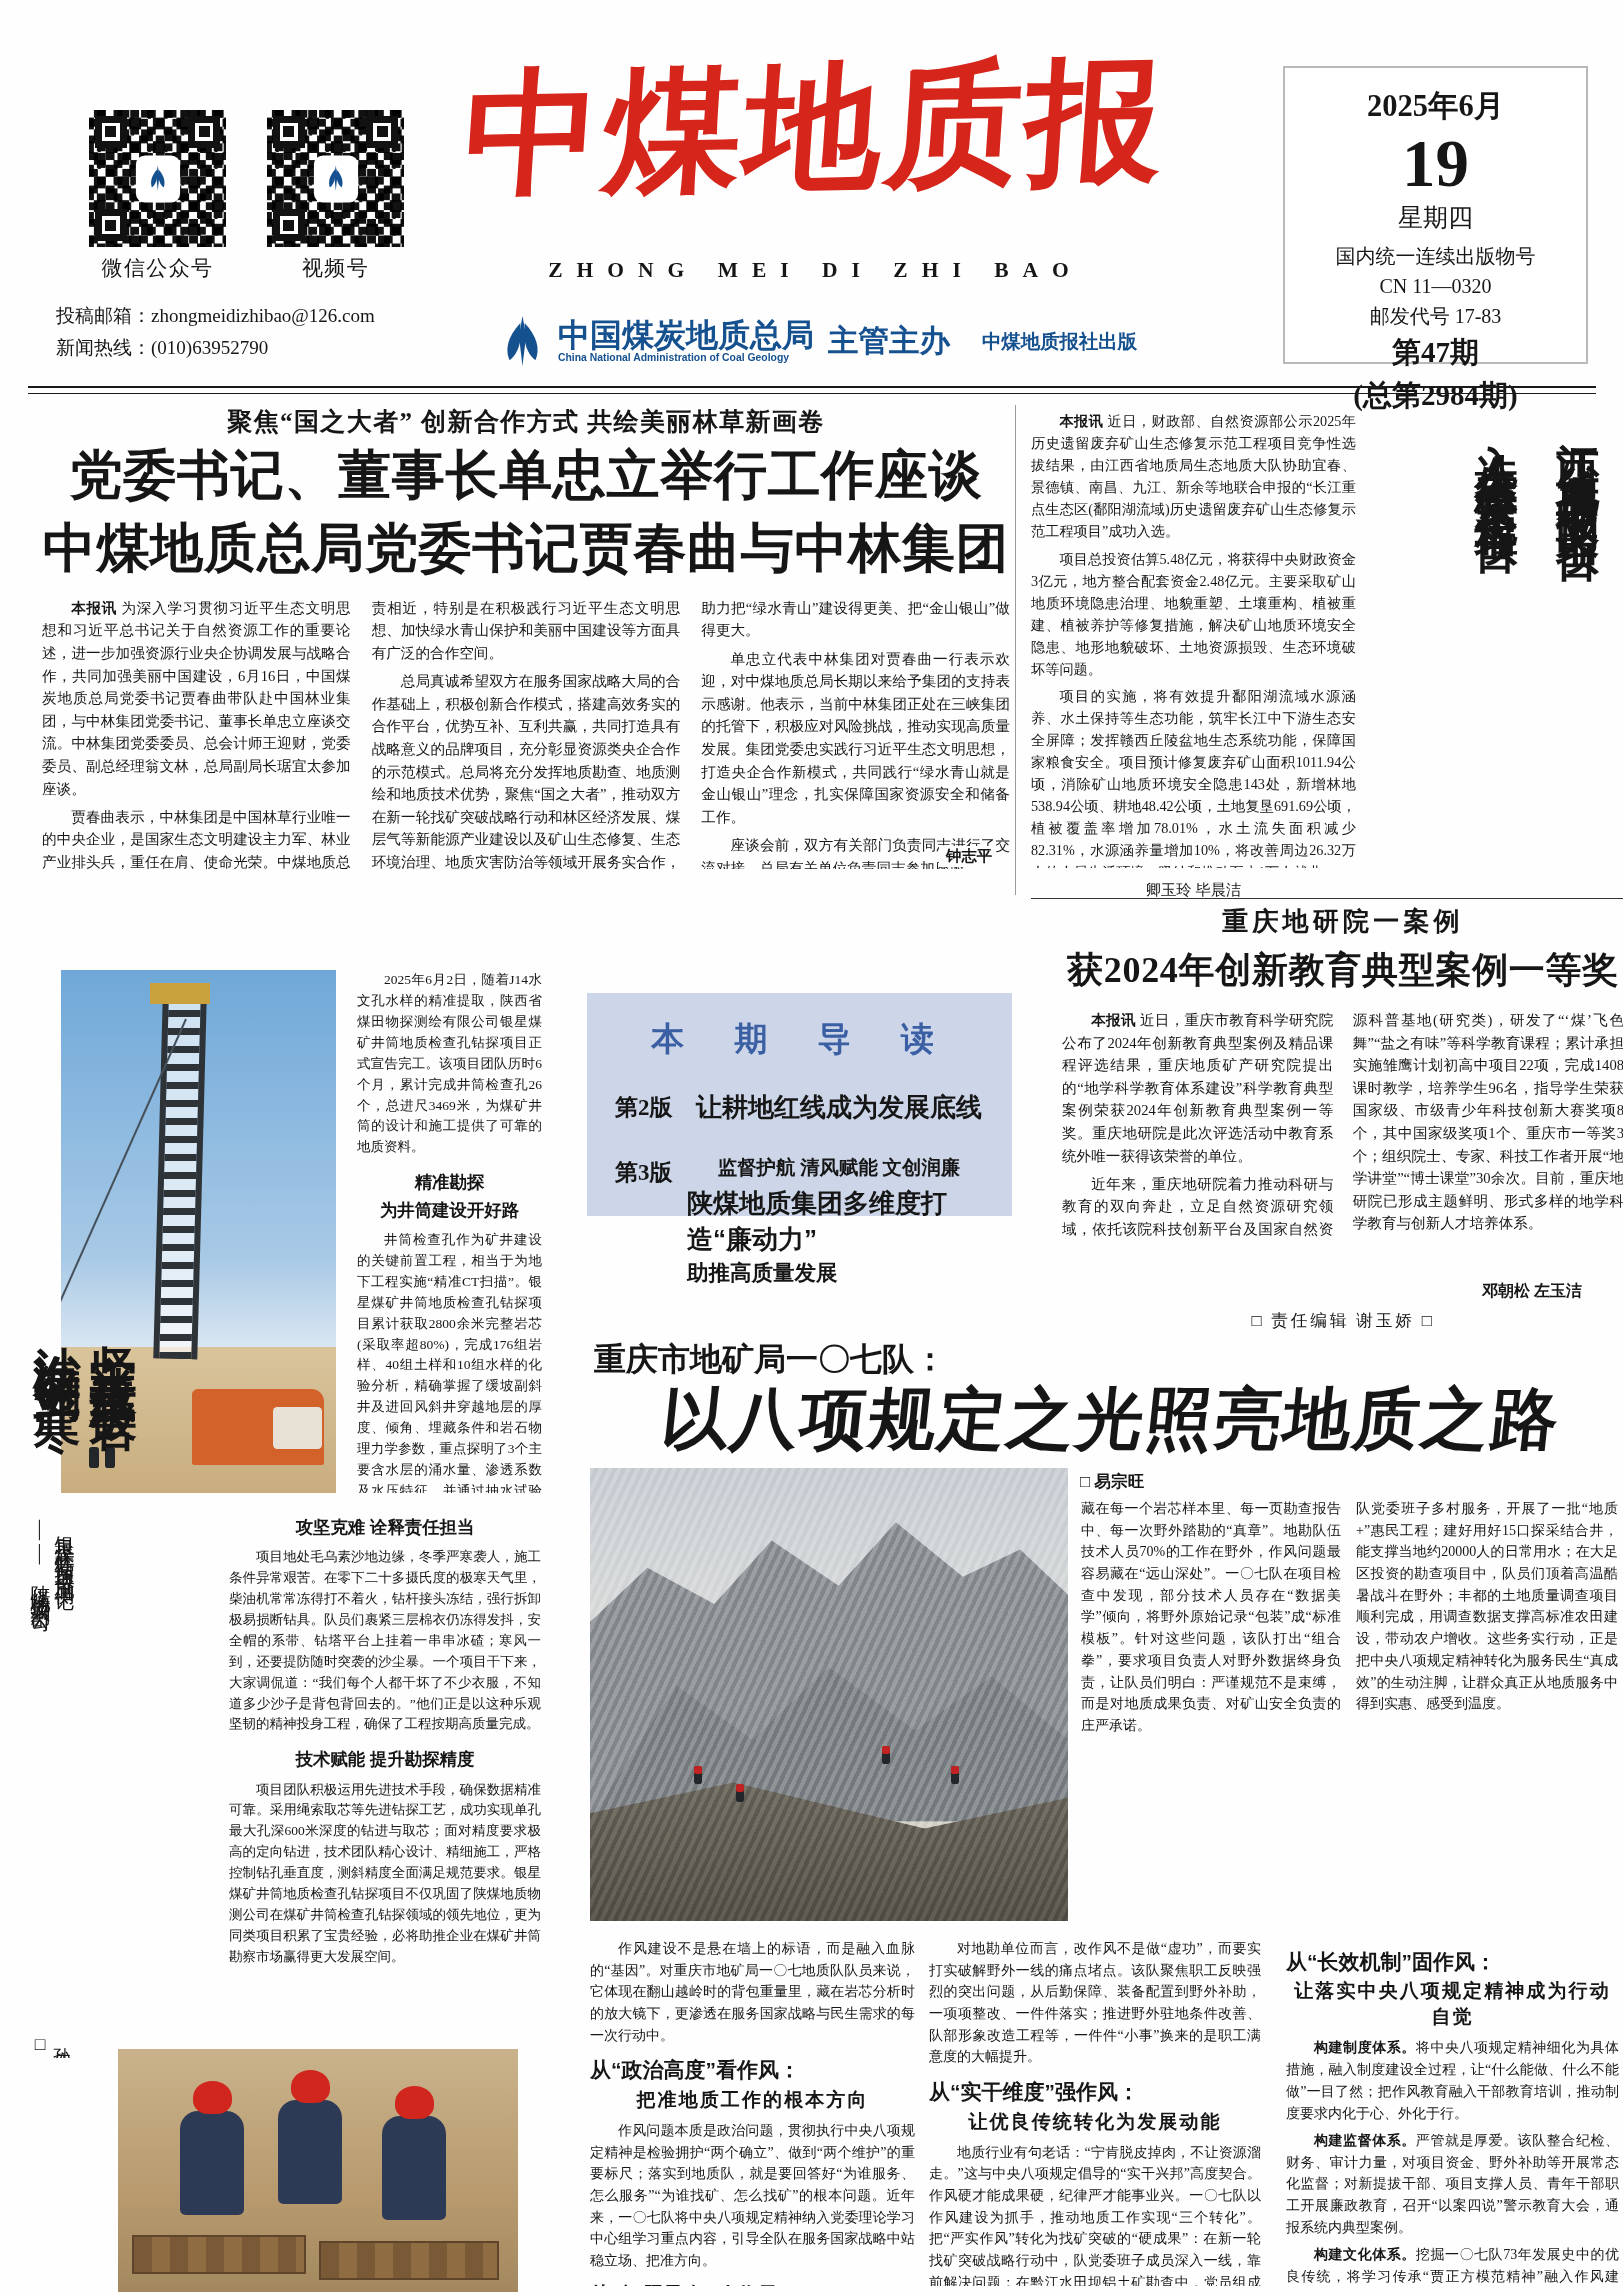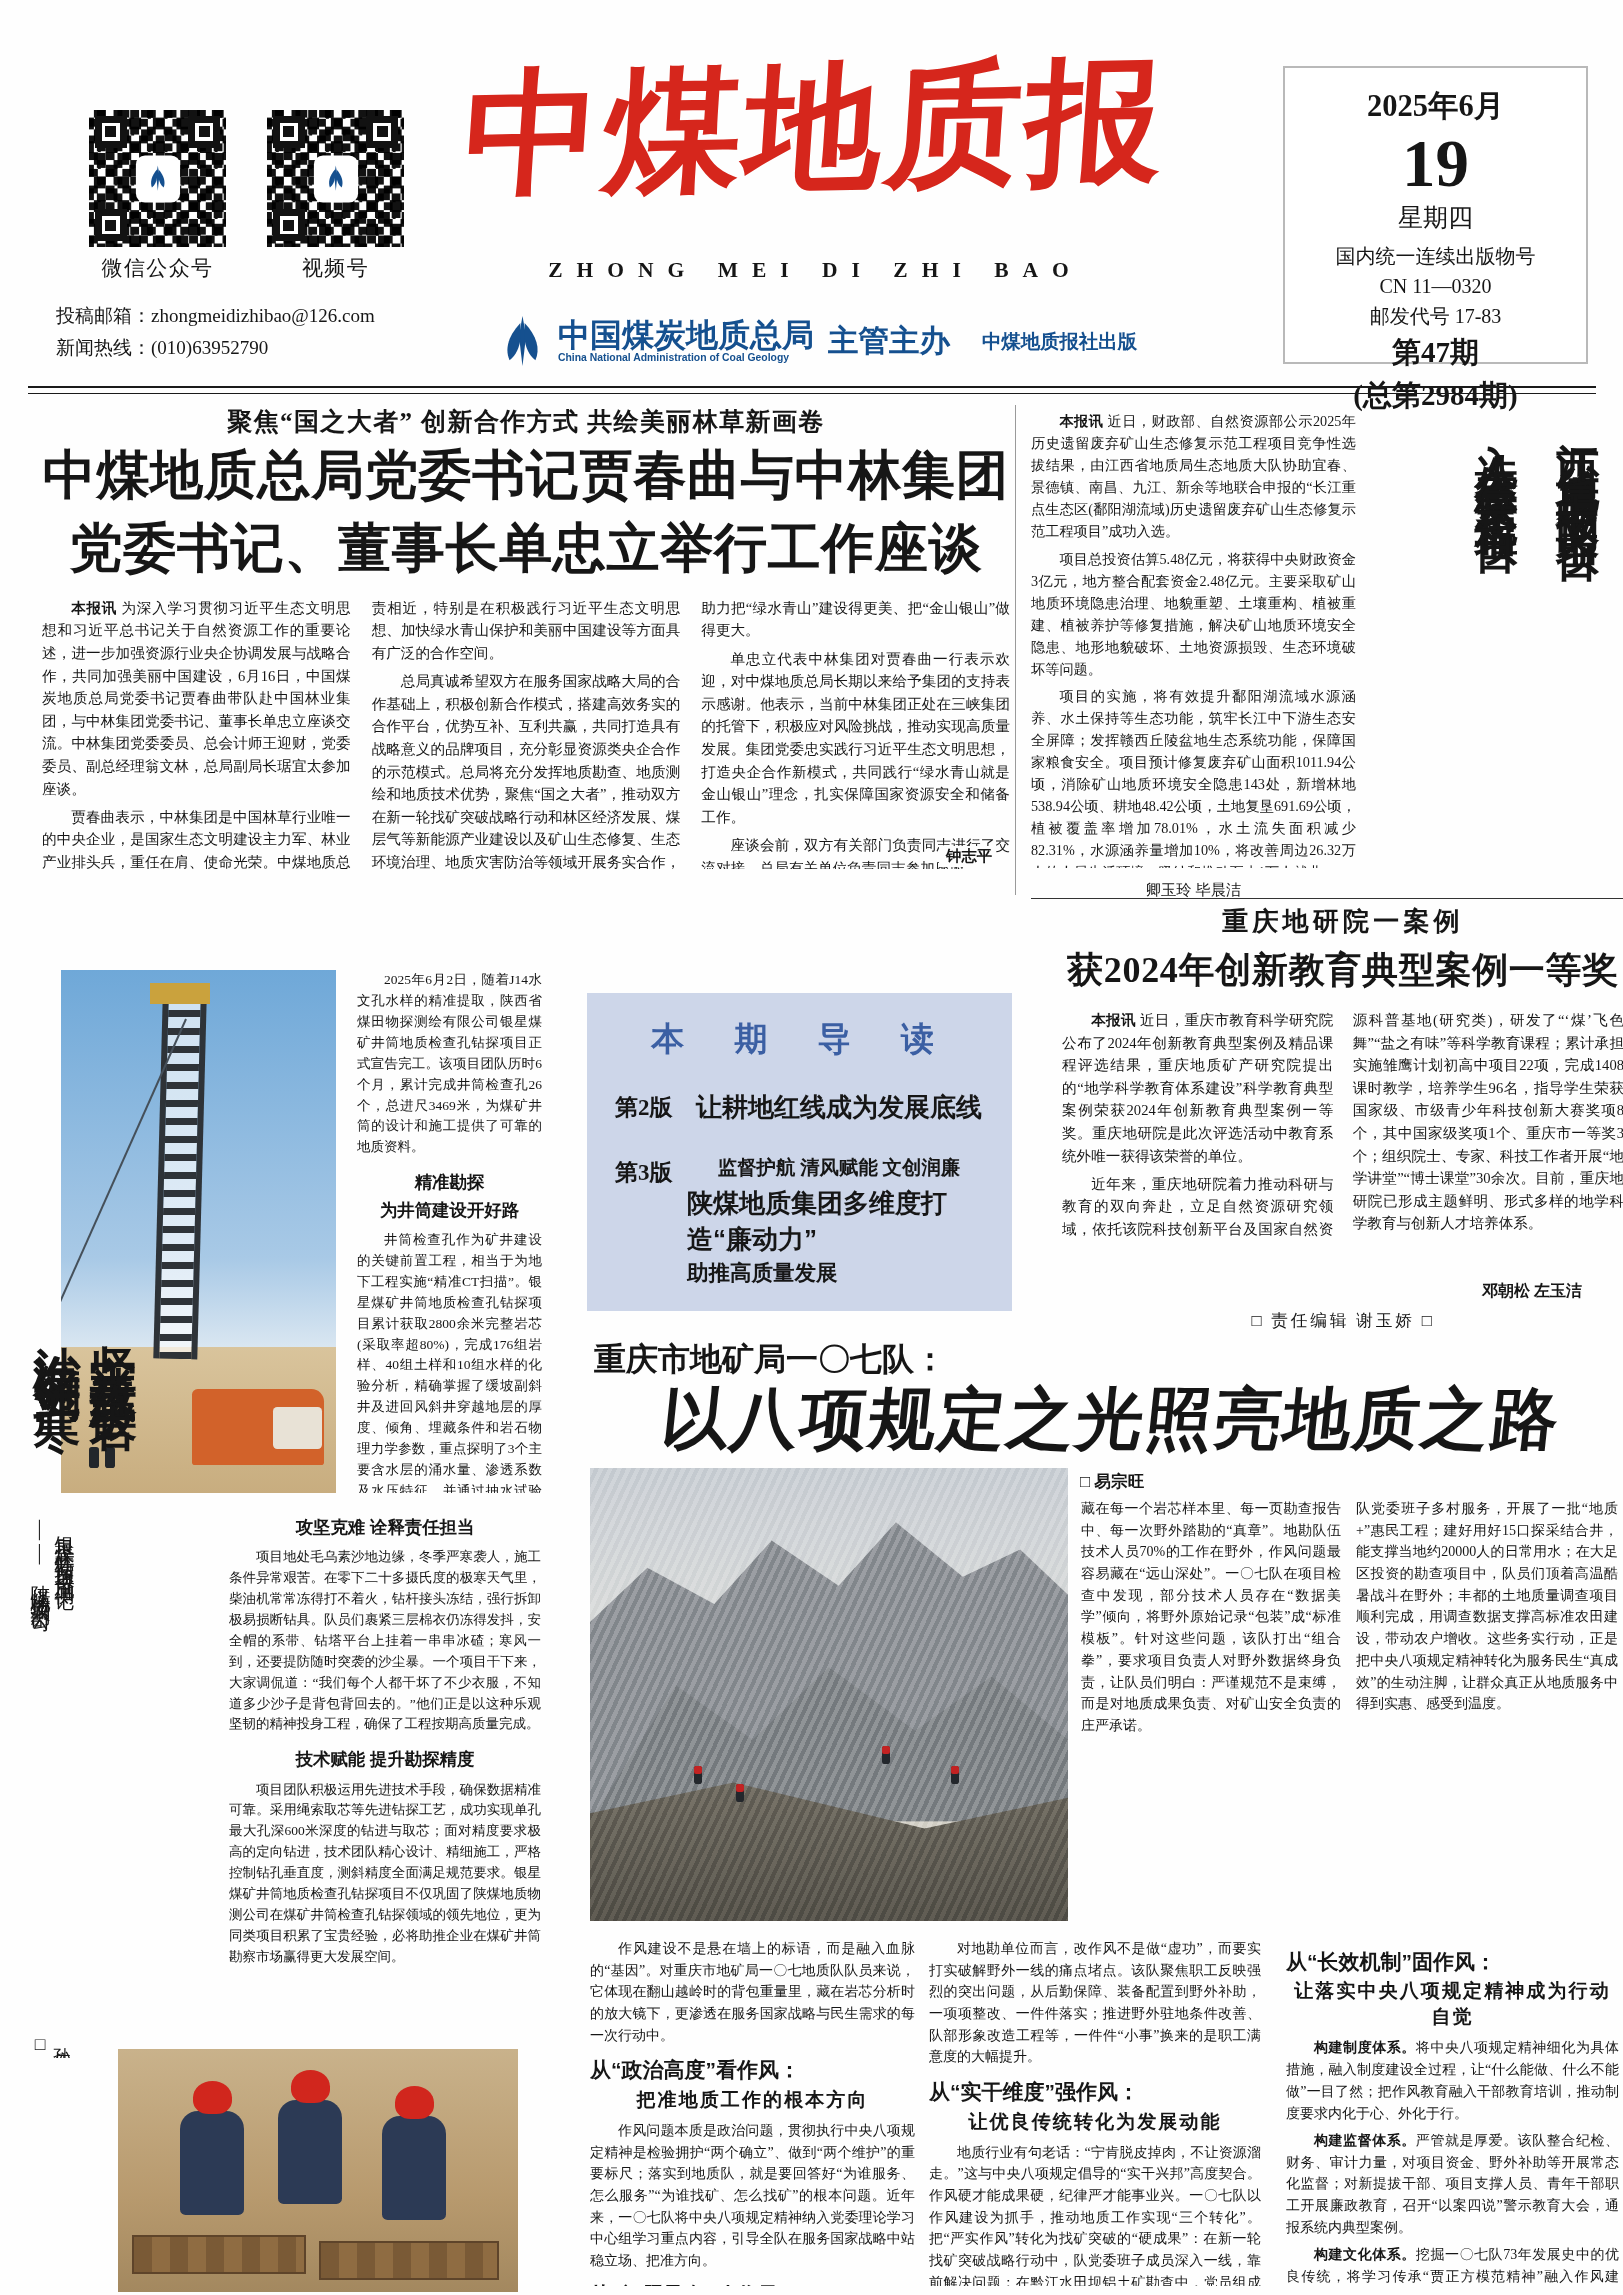--- a/index.html
+++ b/index.html
@@ -167,22 +167,22 @@
     <div class="db-s">邮发代号 17-83</div>
     <div class="db-issue">第47期</div>
     <div class="db-issue">(总第2984期)</div>
   </div>
 
   <div class="abs toprule" style="left:28px;top:386px;width:1568px;"></div>
   <div class="abs toprule2" style="left:28px;top:393px;width:1568px;"></div>
 
   <div class="abs" style="left:42px;top:405px;width:968px;">
     <div class="kicker">聚焦“国之大者” 创新合作方式 共绘美丽林草新画卷</div>
+    <div class="lead-h sans">党委书记、董事长单忠立举行工作座谈</div>
     <div class="lead-h sans">中煤地质总局党委书记贾春曲与中林集团</div>
-    <div class="lead-h sans">党委书记、董事长单忠立举行工作座谈</div>
     <div style="position:relative;margin-top:12.5px;height:272px;" class="clip">
       <div class="lead-body">
         <p class="p"><b>本报讯</b> <span>为深入学习贯彻习近平生态文明思想和习近平总书记关于自然资源工作的重要论述，进一步加强资源行业央企协调发展与战略合作，共同加强美丽中国建设，6月16日，中国煤炭地质总局党委书记贾春曲带队赴中国林业集团，与中林集团党委书记、董事长单忠立座谈交流。中林集团党委委员、总会计师王迎财，党委委员、副总经理翁文林，总局副局长琚宜太参加座谈。</span></p>
         <p class="p">贾春曲表示，中林集团是中国林草行业唯一的中央企业，是国家生态文明建设主力军、林业产业排头兵，重任在肩、使命光荣。中煤地质总局与中林集团同属自然资源行业，使命相通、职责相近，特别是在积极践行习近平生态文明思想、加快绿水青山保护和美丽中国建设等方面具有广泛的合作空间。</p>
         <p class="p">总局真诚希望双方在服务国家战略大局的合作基础上，积极创新合作模式，搭建高效务实的合作平台，优势互补、互利共赢，共同打造具有战略意义的品牌项目，充分彰显资源类央企合作的示范模式。总局将充分发挥地质勘查、地质测绘和地质技术优势，聚焦“国之大者”，推动双方在新一轮找矿突破战略行动和林区经济发展、煤层气等新能源产业建设以及矿山生态修复、生态环境治理、地质灾害防治等领域开展务实合作，助力把“绿水青山”建设得更美、把“金山银山”做得更大。</p>
         <p class="p">单忠立代表中林集团对贾春曲一行表示欢迎，对中煤地质总局长期以来给予集团的支持表示感谢。他表示，当前中林集团正处在三峡集团的托管下，积极应对风险挑战，推动实现高质量发展。集团党委忠实践行习近平生态文明思想，打造央企合作新模式，共同践行“绿水青山就是金山银山”理念，扎实保障国家资源安全和储备工作。</p>
         <p class="p">座谈会前，双方有关部门负责同志进行了交流对接。总局有关单位负责同志参加座谈。</p>
       </div>
       <span class="byline-r">钟志平</span>
     </div>
@@ -216,21 +216,21 @@
     <div class="fig" style="left:44px;"></div>
   </div>
 
   <div class="abs story clip" style="left:357px;top:970px;width:185px;height:523px;">
     <p class="p">2025年6月2日，随着J14水文孔水样的精准提取，陕西省煤田物探测绘有限公司银星煤矿井筒地质检查孔钻探项目正式宣告完工。该项目团队历时6个月，累计完成井筒检查孔26个，总进尺3469米，为煤矿井筒的设计和施工提供了可靠的地质资料。</p>
     <div class="sh sans">精准勘探</div>
     <div class="sh sans" style="margin-top:-5.6px;">为井筒建设开好路</div>
     <p class="p">井筒检查孔作为矿井建设的关键前置工程，相当于为地下工程实施“精准CT扫描”。银星煤矿井筒地质检查孔钻探项目累计获取2800余米完整岩芯(采取率超80%)，完成176组岩样、40组土样和10组水样的化验分析，精确掌握了缓坡副斜井及进回风斜井穿越地层的厚度、倾角、埋藏条件和岩石物理力学参数，重点探明了3个主要含水层的涌水量、渗透系数及水压特征，并通过抽水试验获取了关键水文数据。同时，精准定位了影响施工的断层位置、性质及破碎带规模，为井筒防治水设计和施工风险防控提供了核心地质依据。</p>
   </div>
 
-  <div class="abs guide" style="left:587px;top:993px;width:425px;height:318px;padding-left:28px;">
+  <div class="abs guide" style="left:587px;top:993px;width:425px;height:223px;padding-left:28px;">
     <div class="guide-title">本 期 导 读</div>
     <div class="g-item">
       <div class="g-page">第2版</div>
       <div style="flex:1;">
         <div class="g-h1">让耕地红线成为发展底线</div>
       </div>
     </div>
     <div class="g-item">
       <div class="g-page">第3版</div>
       <div style="flex:1;">

